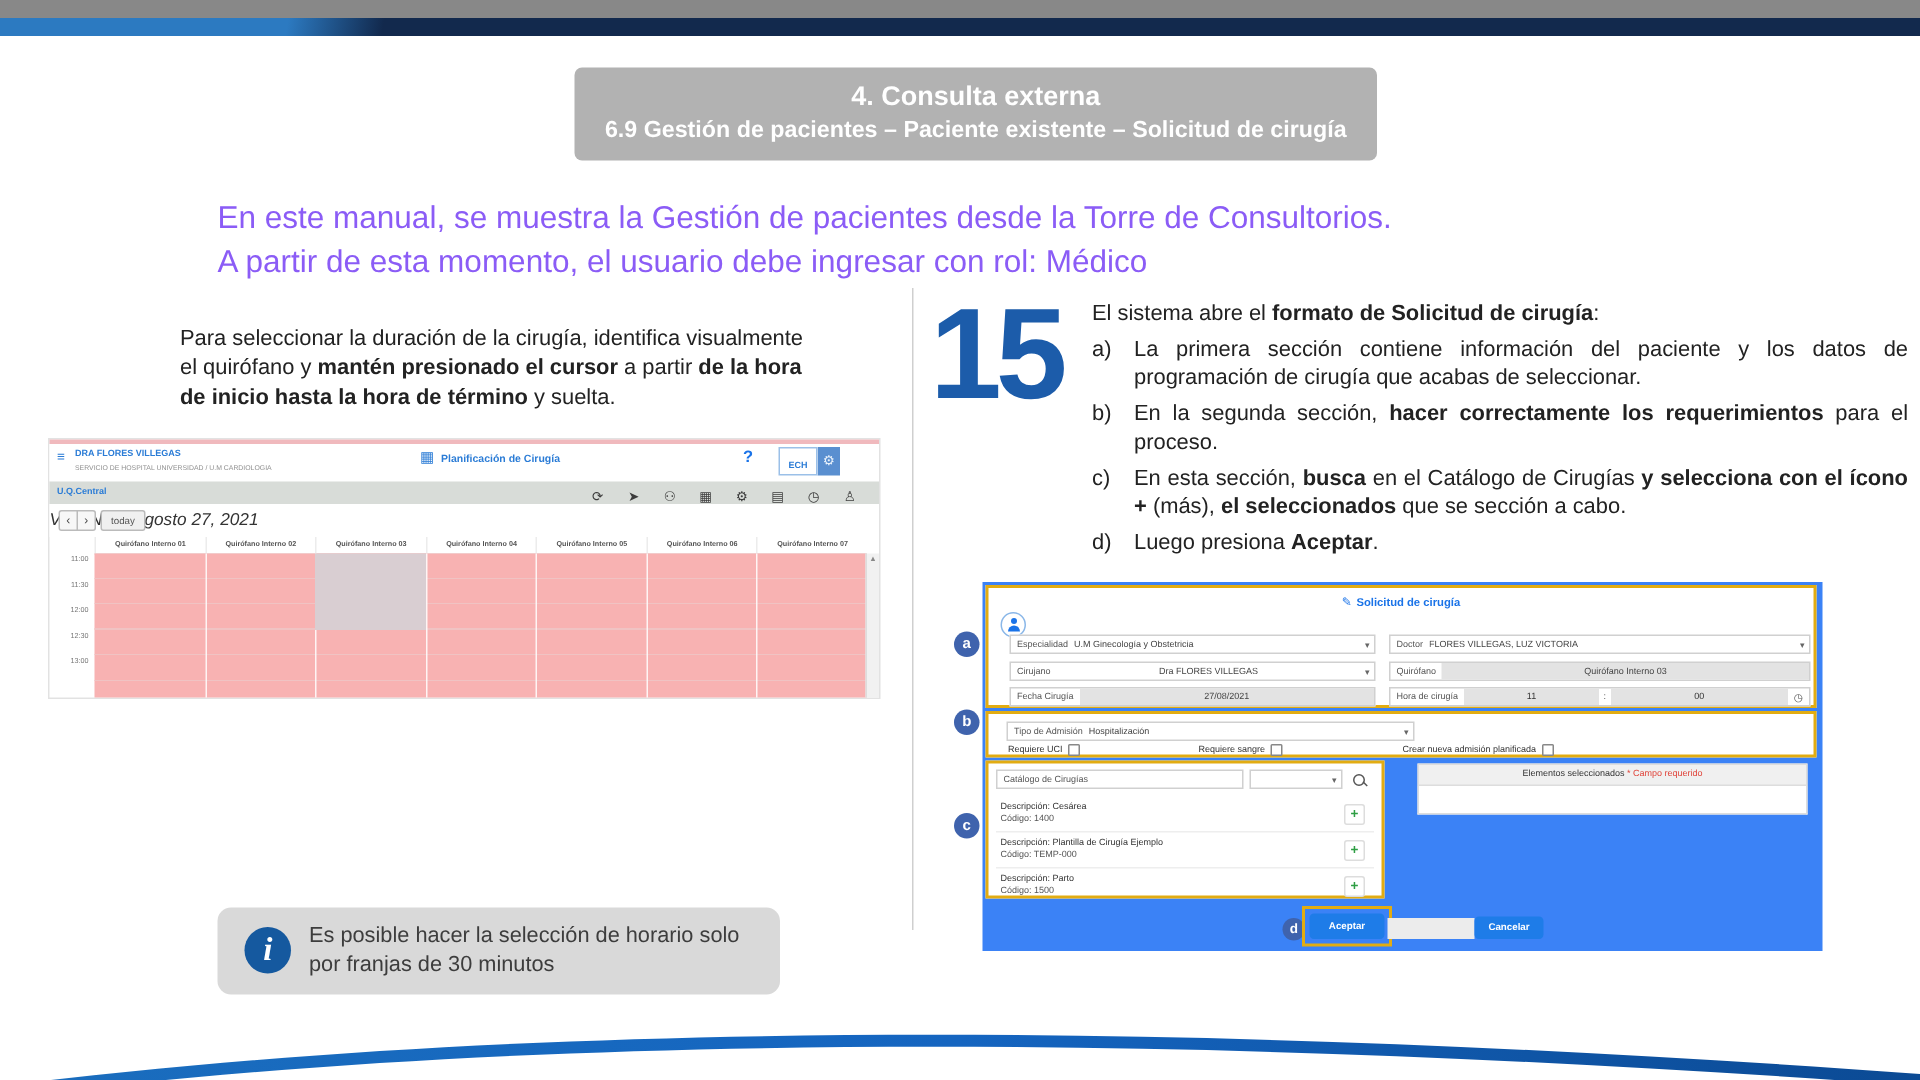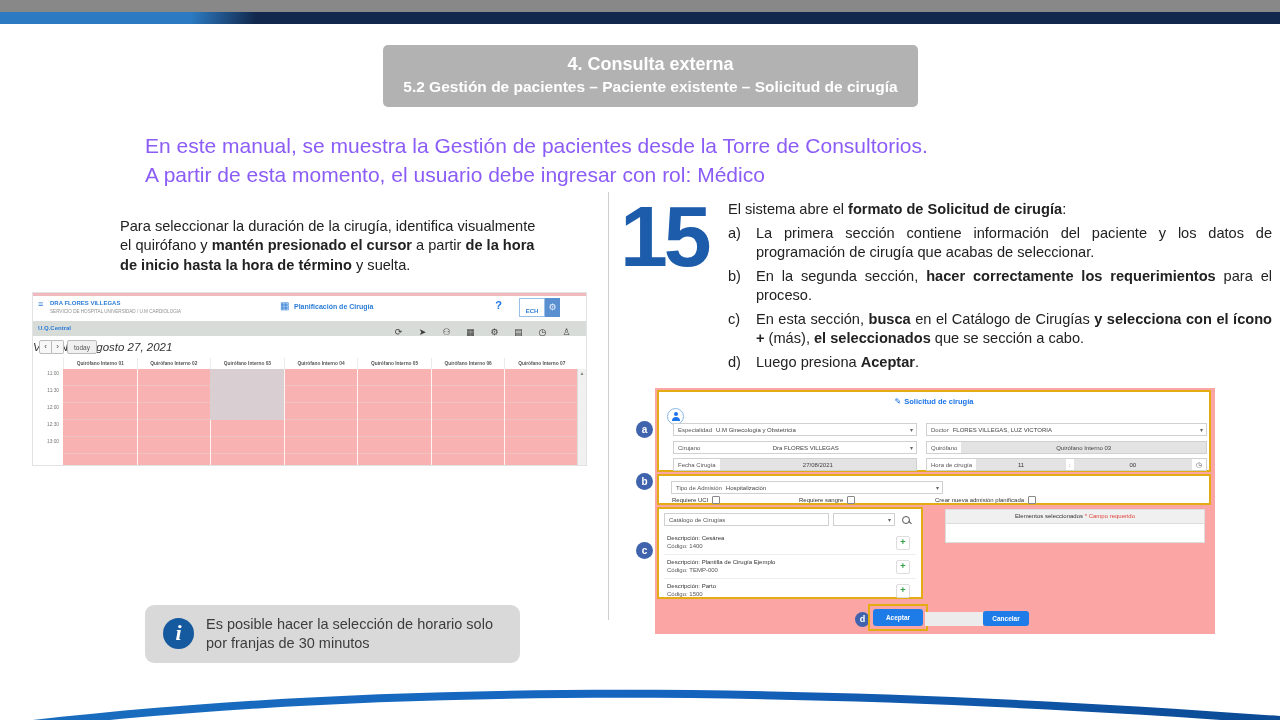--- a/index.html
+++ b/index.html
@@ -80,21 +80,21 @@
   .sbar .up{font-size:5px;color:#888;text-align:center;line-height:8px;}
 
   
   .note{position:absolute;left:145px;top:593px;width:375px;height:58px;background:#d9d9d9;border-radius:9px;}
   .note .ic{position:absolute;left:18px;top:13px;width:31px;height:31px;border-radius:50%;background:#15599f;
     color:#fff;font-family:"Liberation Serif",serif;font-style:italic;font-weight:bold;font-size:22px;
     text-align:center;line-height:30px;}
   .note .tx{position:absolute;left:61px;top:10px;width:300px;font-size:14.5px;color:#3d3d3d;line-height:19px;}
 
   
-  .shot2{position:absolute;left:655px;top:376px;width:560px;height:246px;background:#fca5a5;font-size:6px;color:#333;}
+  .shot2{position:absolute;left:655px;top:376px;width:560px;height:246px;background:#3b82f6;font-size:6px;color:#333;}
   .ybox{position:absolute;box-sizing:border-box;border:2px solid #e2ac12;background:#fff;}
   .secA{left:2px;top:2px;width:554px;height:82px;}
   .secB{left:2px;top:86px;width:554px;height:31px;}
   .secC{left:2px;top:119px;width:266px;height:92px;}
   .ftitle{position:absolute;left:0;right:0;top:5px;text-align:center;color:#1a73e8;font-weight:bold;font-size:7.5px;}
   .ftitle .pen{font-weight:normal;font-size:8px;margin-right:3px;}
   .pbtn{position:absolute;left:8px;top:16px;width:15px;height:15px;border:1px solid #8ab7e8;border-radius:50%;background:#fff;}
   .pbtn .phead{position:absolute;left:5.5px;top:3px;width:4px;height:4px;border-radius:50%;background:#1a73e8;}
   .pbtn .pbody{position:absolute;left:3.5px;top:8px;width:8px;height:4px;border-radius:4px 4px 0 0;background:#1a73e8;}
   .fld{position:absolute;display:flex;align-items:center;border:1px solid #d0d0d0;height:13px;box-sizing:border-box;background:#fff;}
@@ -149,21 +149,21 @@
 </style>
 </head>
 <body>
 
 <div class="slide">
 
   <div class="topbar"></div>
 
   <div class="titlebox">
     <div class="l1">4. Consulta externa</div>
-    <div class="l2">5.2 Gestión de pacientes – Paciente existente – Solicitud de cirugía</div>
+    <div class="l2">6.9 Gestión de pacientes – Paciente existente – Solicitud de cirugía</div>
   </div>
 
 
   <div class="intro">
     <div>En este manual, se muestra la Gestión de pacientes desde la Torre de Consultorios.</div>
     <div>A partir de esta momento, el usuario debe ingresar con rol: Médico</div>
   </div>
 
   <div class="vdivider"></div>
 

